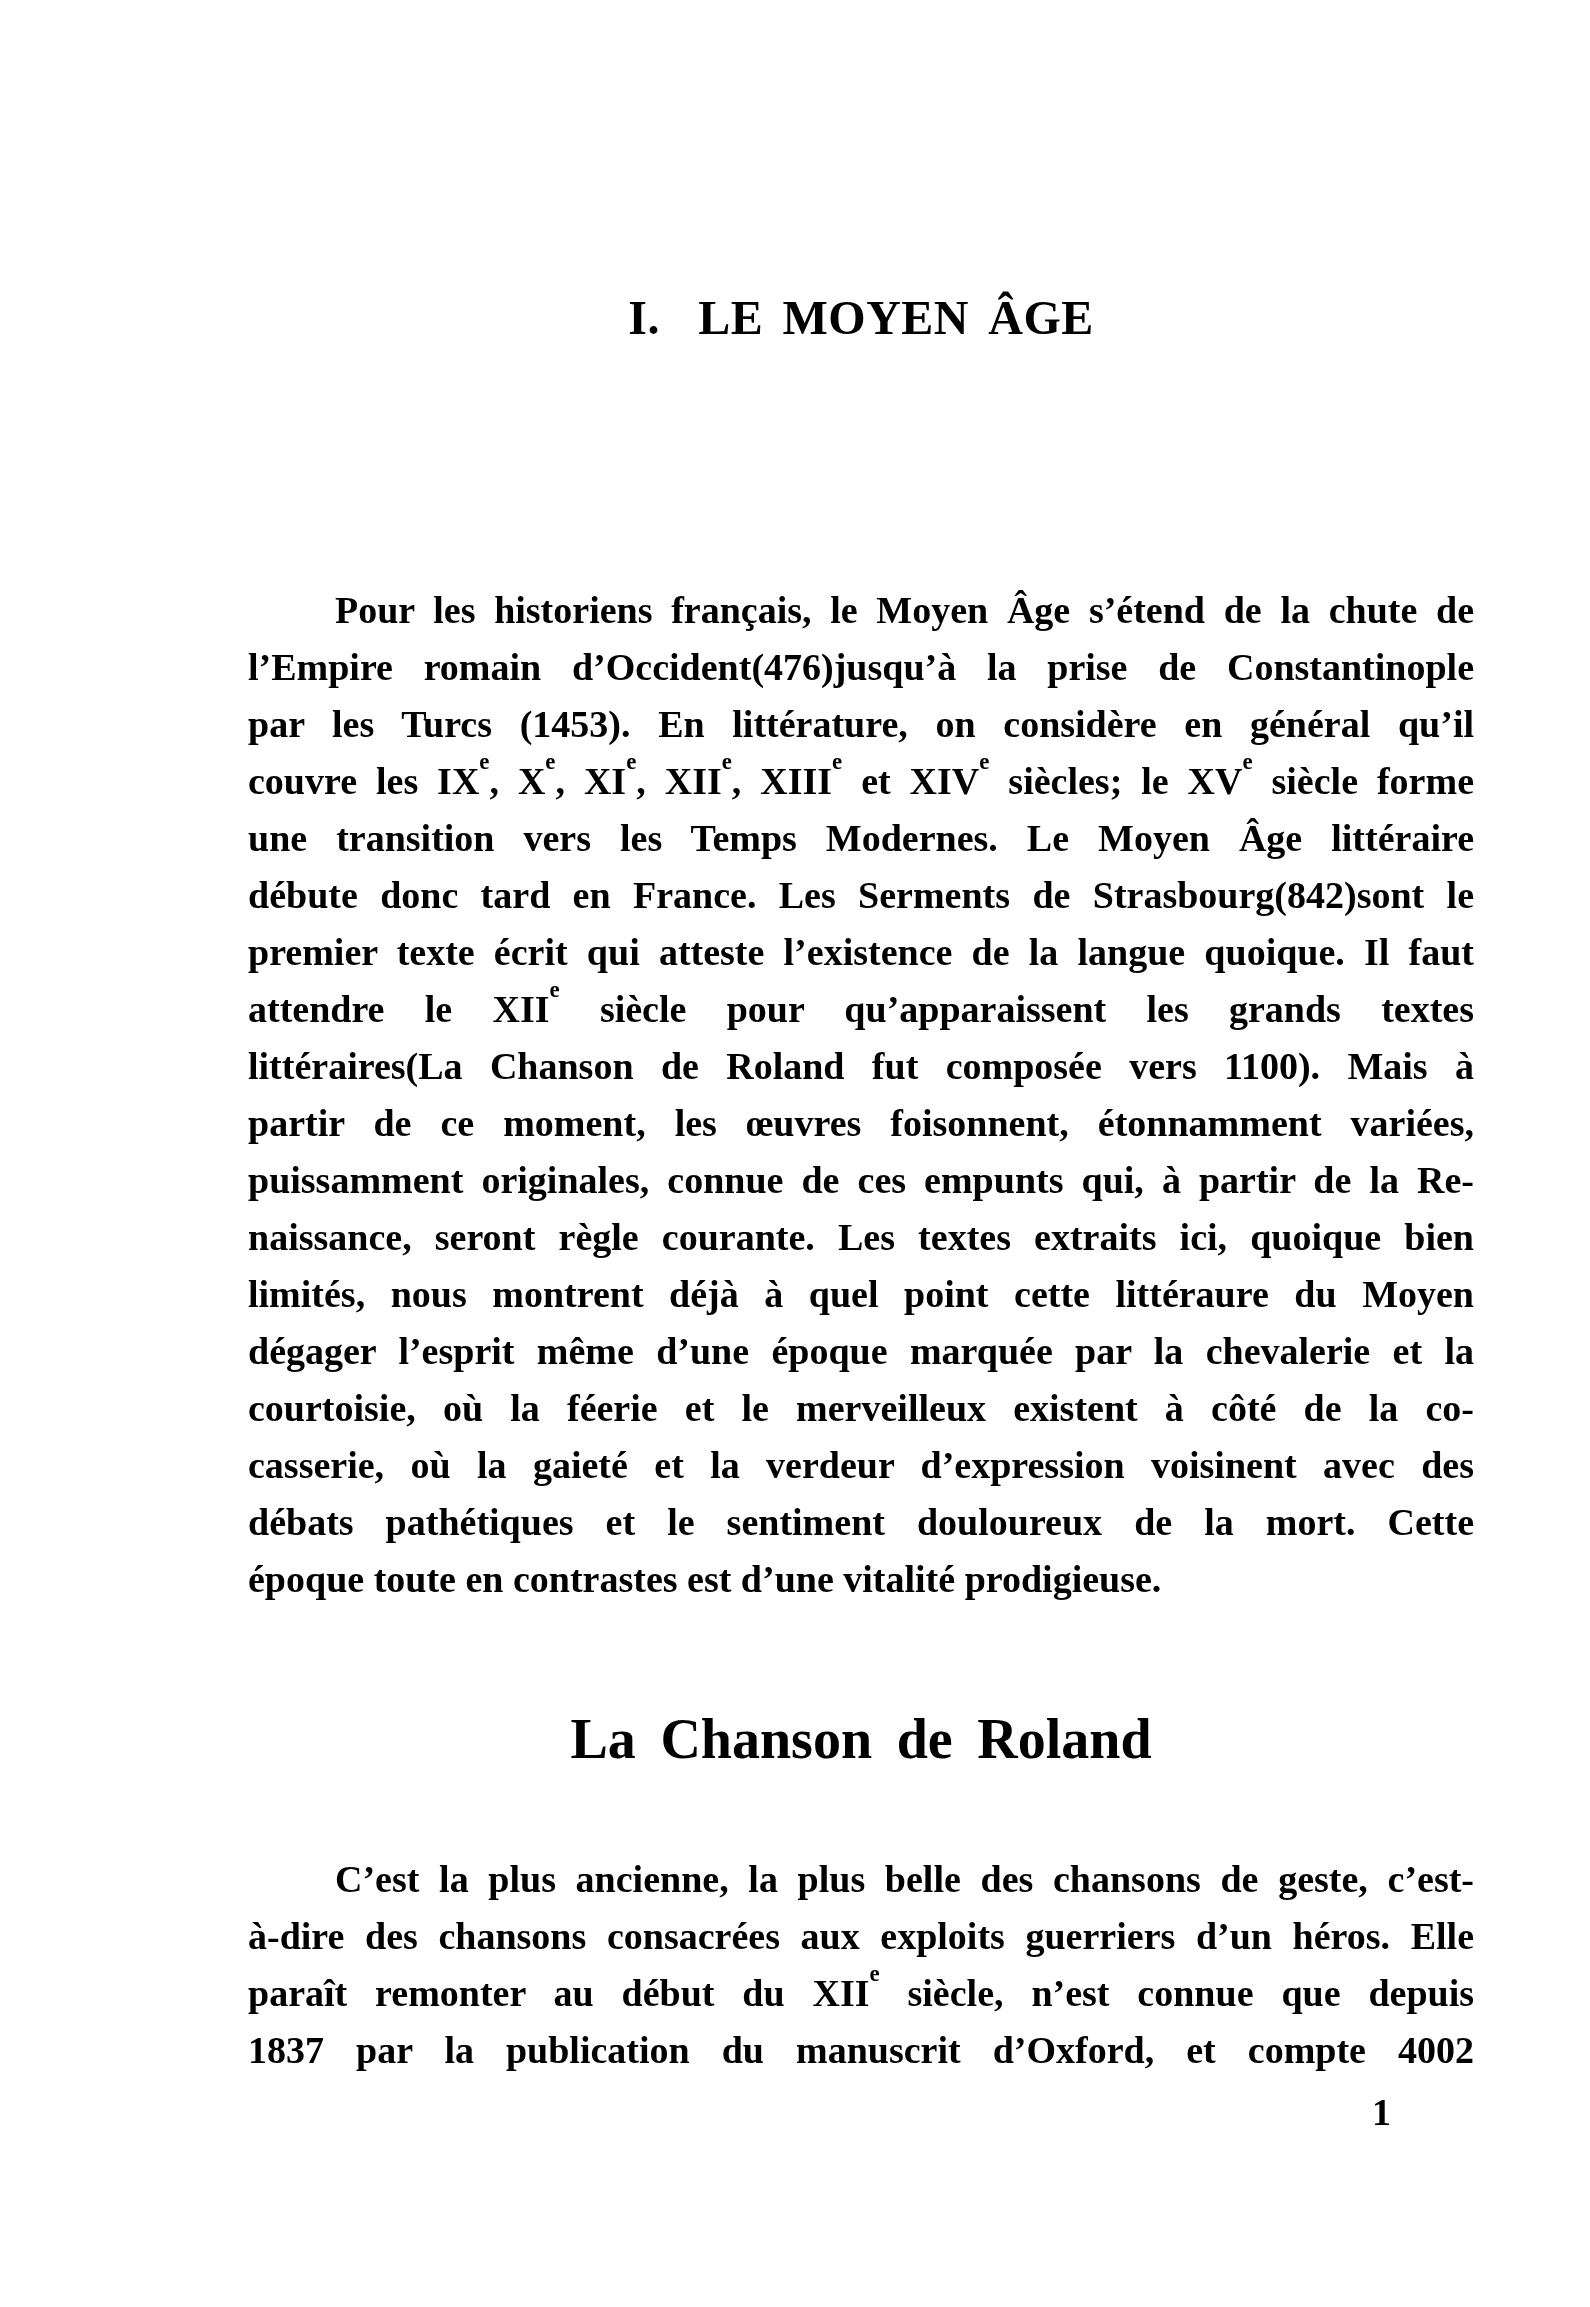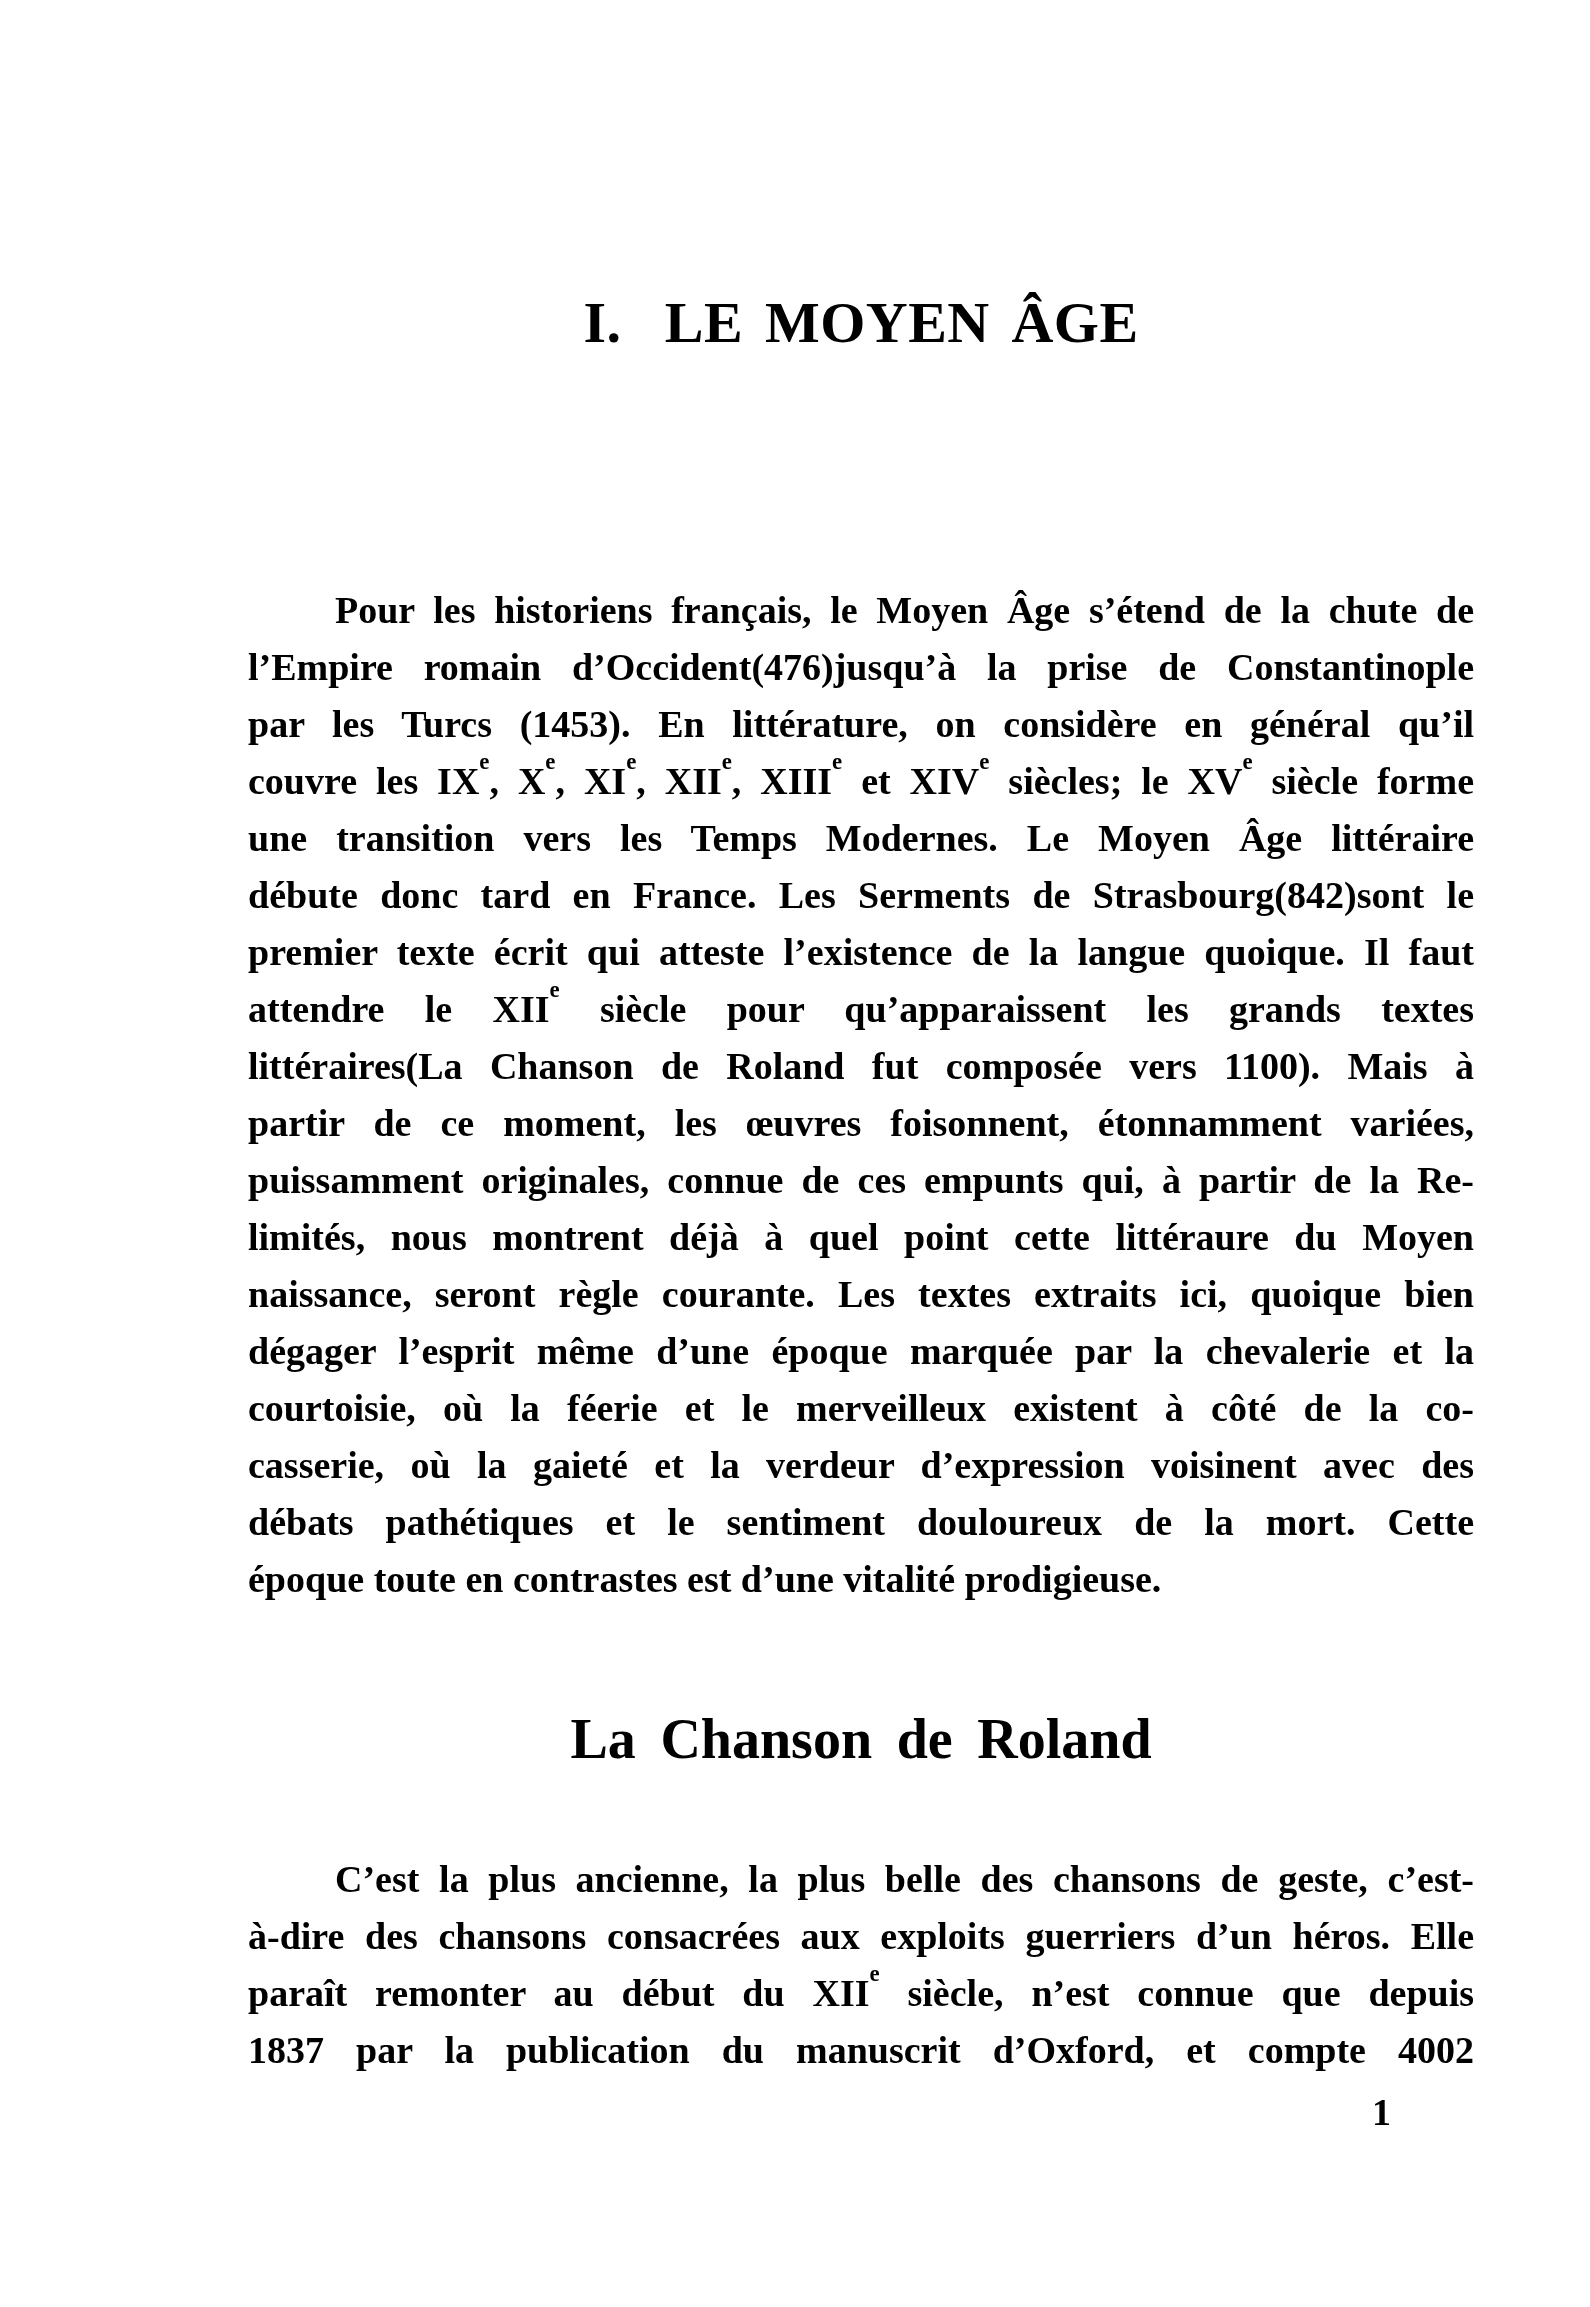--- a/index.html
+++ b/index.html
@@ -16,21 +16,21 @@
     font-family: "Liberation Serif", "DejaVu Serif", serif;
     font-weight: bold;
     overflow: hidden;
   }
   .title {
     position: absolute;
     top: 294px;
     left: 248px;
     width: 1226px;
     margin: 0;
-    font-size: 58px;
+    font-size: 48px;
     line-height: 1;
     text-align: center;
     white-space: pre;
     word-spacing: 6.7px;
     letter-spacing: 0.5px;
     font-weight: bold;
   }
   .subtitle {
     position: absolute;
     top: 442px;
@@ -98,22 +98,22 @@
       <div class="bl">l’Empire romain d’Occident(476)jusqu’à la prise de Constantinople</div>
       <div class="bl">par les Turcs (1453). En littérature, on considère en général qu’il</div>
       <div class="bl">couvre les IX<sup>e</sup>, X<sup>e</sup>, XI<sup>e</sup>, XII<sup>e</sup>, XIII<sup>e</sup> et XIV<sup>e</sup> siècles; le XV<sup>e</sup> siècle forme</div>
       <div class="bl">une transition vers les Temps Modernes. Le Moyen Âge littéraire</div>
       <div class="bl">débute donc tard en France. Les Serments de Strasbourg(842)sont le</div>
       <div class="bl">premier texte écrit qui atteste l’existence de la langue quoique. Il faut</div>
       <div class="bl">attendre le XII<sup>e</sup> siècle pour qu’apparaissent les grands textes</div>
       <div class="bl">littéraires(La Chanson de Roland fut composée vers 1100). Mais à</div>
       <div class="bl">partir de ce moment, les œuvres foisonnent, étonnamment variées,</div>
       <div class="bl">puissamment originales, connue de ces empunts qui, à partir de la Re-</div>
+      <div class="bl">naissance, seront règle courante. Les textes extraits ici, quoique bien</div>
       <div class="bl">limités, nous montrent déjà à quel point cette littéraure du Moyen</div>
-      <div class="bl">naissance, seront règle courante. Les textes extraits ici, quoique bien</div>
       <div class="bl">dégager l’esprit même d’une époque marquée par la chevalerie et la</div>
       <div class="bl">courtoisie, où la féerie et le merveilleux existent à côté de la co-</div>
       <div class="bl">casserie, où la gaieté et la verdeur d’expression voisinent avec des</div>
       <div class="bl">débats pathétiques et le sentiment douloureux de la mort. Cette</div>
       <div class="bl noj">époque toute en contrastes est d’une vitalité prodigieuse.</div>
     </div>
 
   <h2 class="heading2">La Chanson de Roland</h2>
 
   <div class="para para2">

